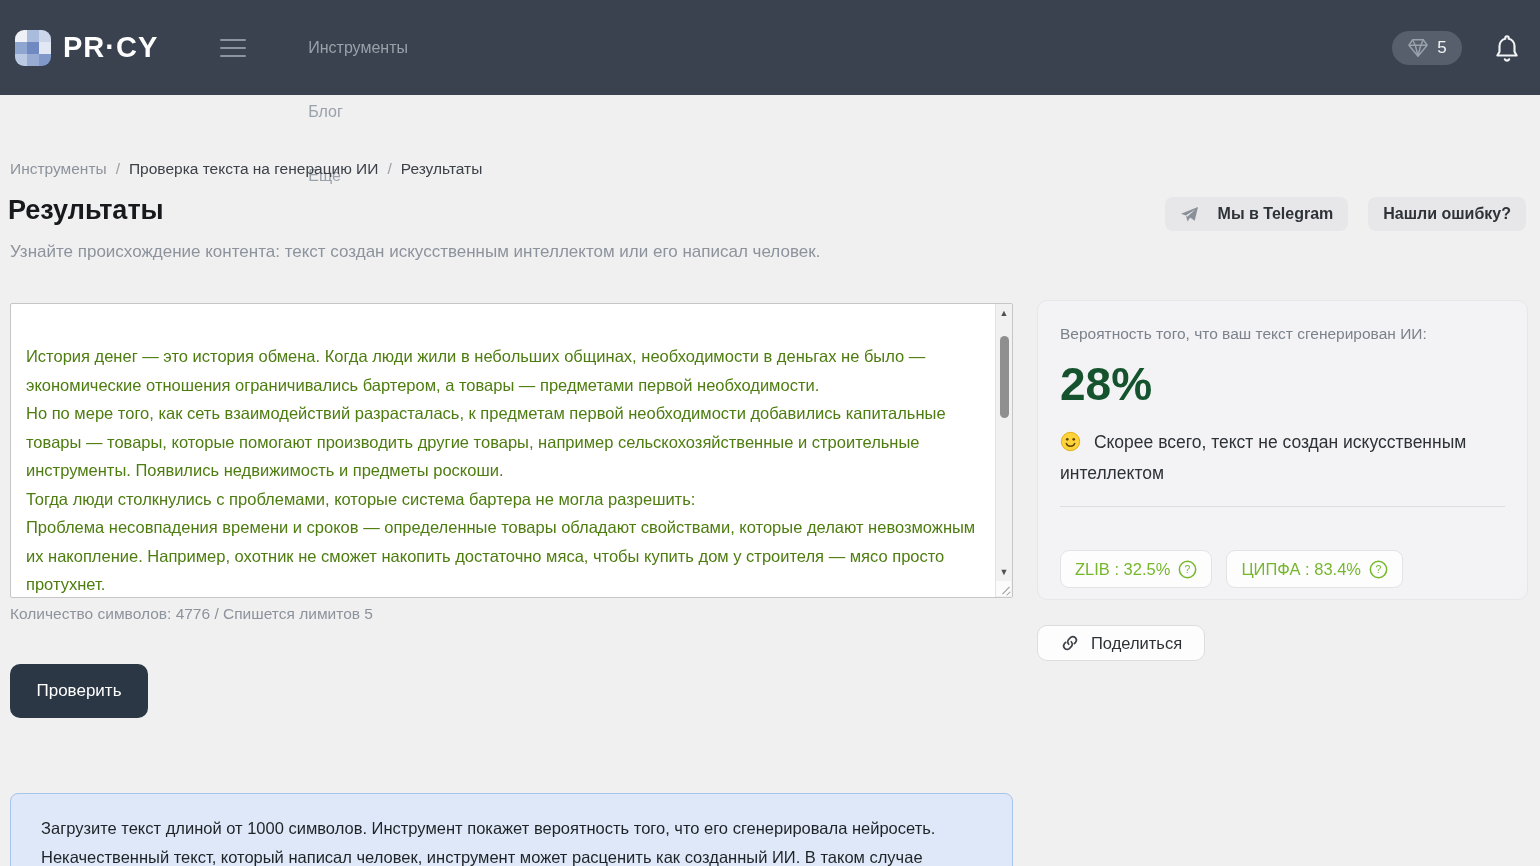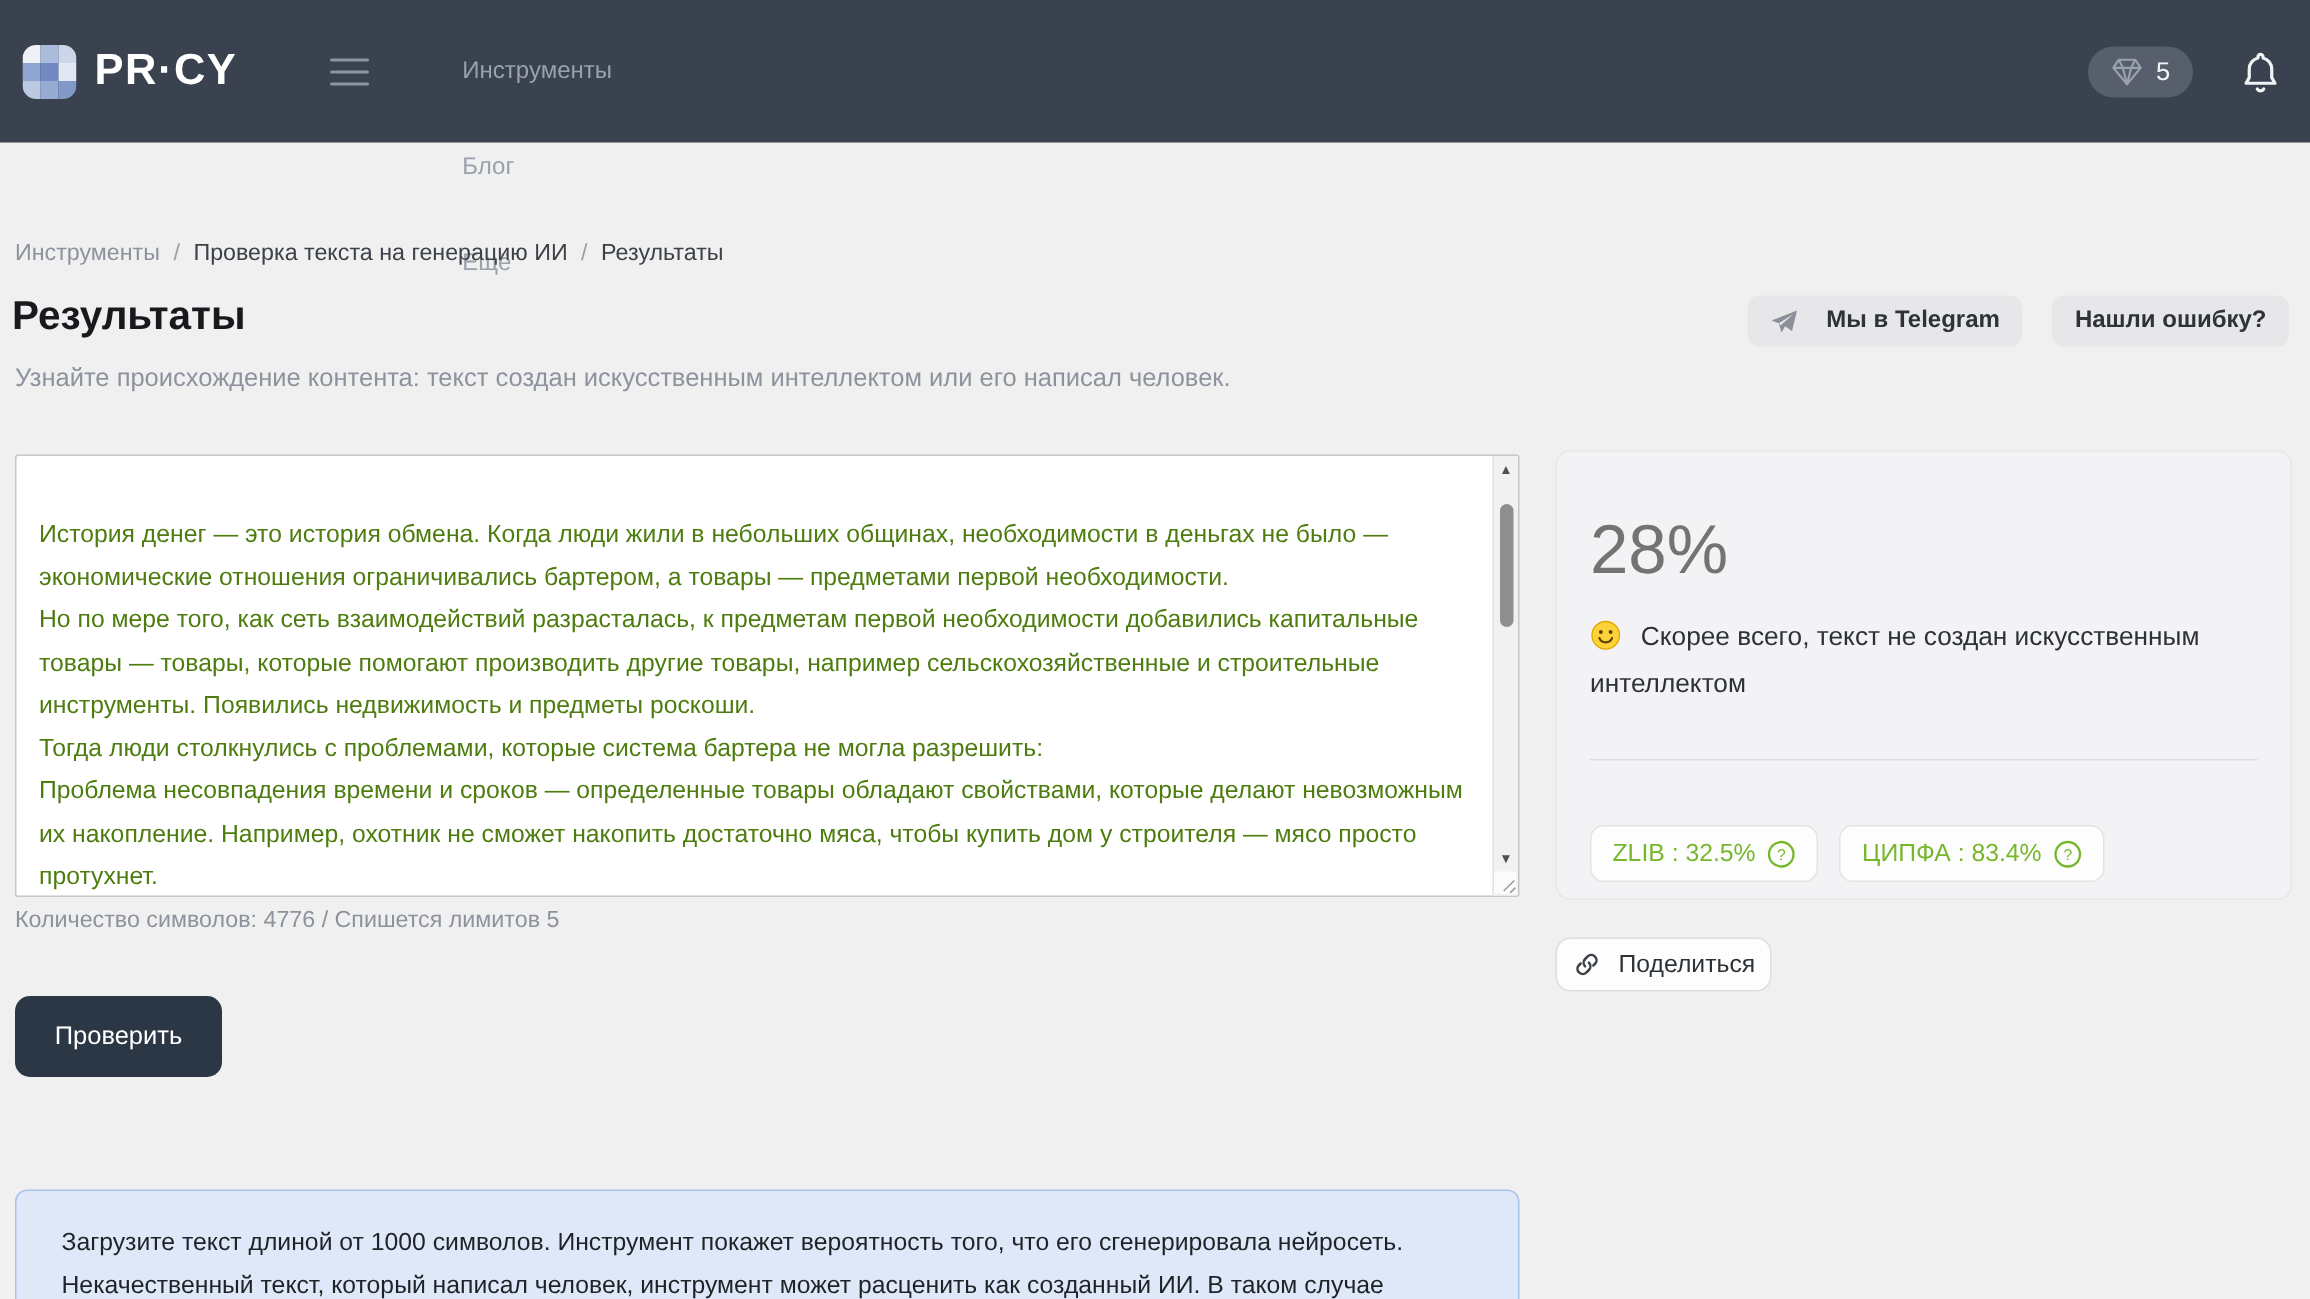--- a/index.html
+++ b/index.html
@@ -90,34 +90,34 @@
     font-family: "Liberation Sans", sans-serif; font-size: 17px; cursor: pointer;
   }
 
   
   .result-panel {
     position: absolute; left: 1037px; top: 300px; width: 491px; height: 300px;
     background: #f3f3f5; border: 1px solid #e7e7ea; border-radius: 10px;
     padding: 24px 22px;
   }
   .prob-label { font-size: 15.5px; color: #7b828c; }
-  .prob-value { margin-top: 14px; font-size: 46px; font-weight: normal; color: #737373; }
+  .prob-value { margin-top: 14px; font-size: 46px; font-weight: bold; color: #14532d; }
   .verdict { margin-top: 18px; font-size: 17.5px; line-height: 27px; color: #2d3237; display: block; }
   .verdict .smiley { vertical-align: -4px; margin-right: 8px; }
   .panel-divider { position: absolute; left: 22px; right: 22px; top: 205px; height: 1px; background: #dddde1; }
   .metrics { position: absolute; left: 22px; top: 249px; display: flex; gap: 14px; }
   .metric-badge {
     height: 38px; background: #fdfdfd; border: 1px solid #e3e3e6; border-radius: 9px;
     display: flex; align-items: center; gap: 8px; padding: 0 14px;
     font-size: 16.5px; color: #76b72c; cursor: pointer;
   }
   .share-btn {
     position: absolute; left: 1037px; top: 625px; height: 36px;
     background: #fdfdfd; border: 1px solid #dddde1; border-radius: 10px;
-    display: flex; align-items: center; gap: 11px; padding: 0 10px;
+    display: flex; align-items: center; gap: 11px; padding: 0 22px;
     font-family: "Liberation Sans", sans-serif; font-size: 16.5px; color: #2d3237; cursor: pointer;
   }
 
   
   .info-box {
     position: absolute; left: 10px; top: 793px; width: 1003px; height: 120px;
     background: #dee8f8; border: 1px solid #a9c4ea; border-radius: 8px;
     padding: 20px 30px; font-size: 16.5px; line-height: 29px; color: #1f2327;
   }
 </style>
@@ -208,20 +208,21 @@
       <div class="scroll-arrow down">▼</div>
     </div>
     <div class="resize-handle"></div>
   </div>
 
   <div class="char-count">Количество символов: 4776 / Спишется лимитов 5</div>
 
   <button class="check-btn">Проверить</button>
 
   <section class="result-panel">
+    <div class="prob-label">Вероятность того, что ваш текст сгенерирован ИИ:</div>
     <div class="prob-value">28%</div>
     <div class="verdict">
       <span class="smiley">
         <svg width="21" height="21" viewBox="0 0 24 24">
           <circle cx="12" cy="12" r="10.5" fill="#fdd23a" stroke="#e0a800" stroke-width="1"></circle>
           <circle cx="8.3" cy="9.5" r="1.5" fill="#5c4400"></circle>
           <circle cx="15.7" cy="9.5" r="1.5" fill="#5c4400"></circle>
           <path d="M7.2 14.2 a5.2 5.2 0 0 0 9.6 0" fill="none" stroke="#5c4400" stroke-width="1.7" stroke-linecap="round"></path>
         </svg>
       </span><span>Скорее всего, текст не создан искусственным интеллектом</span>

